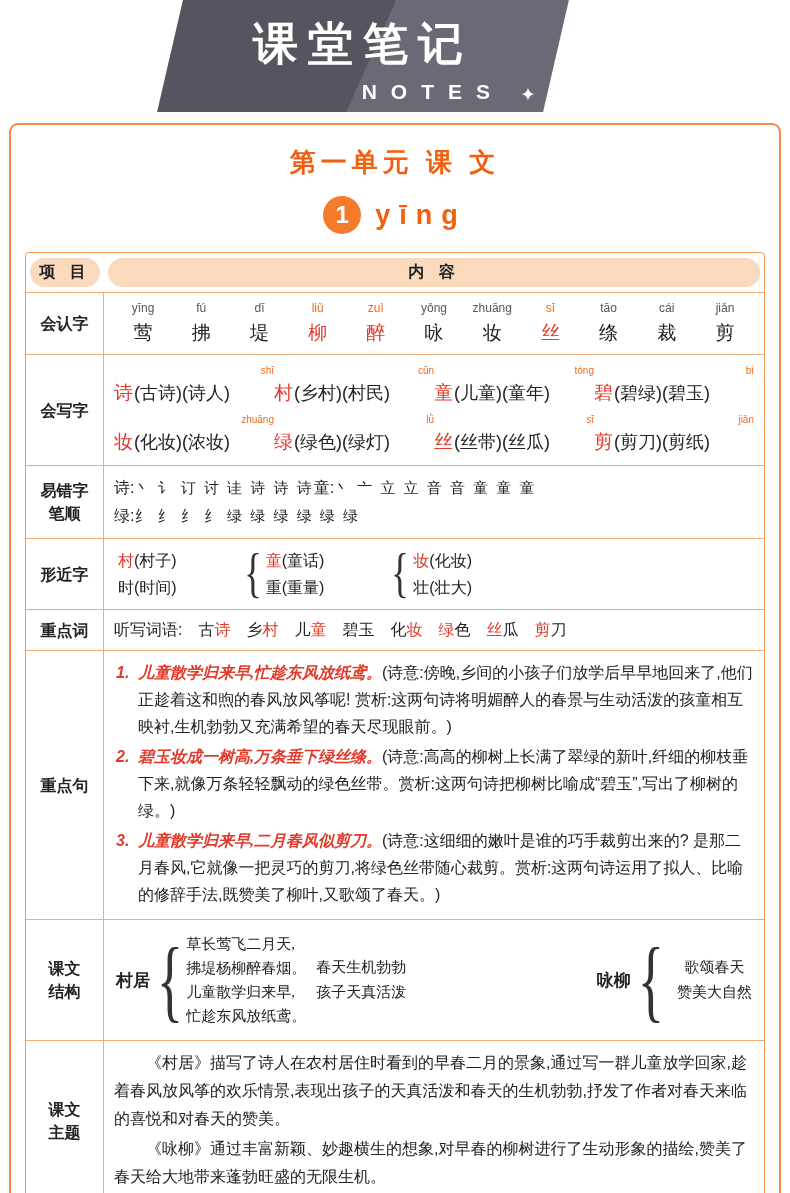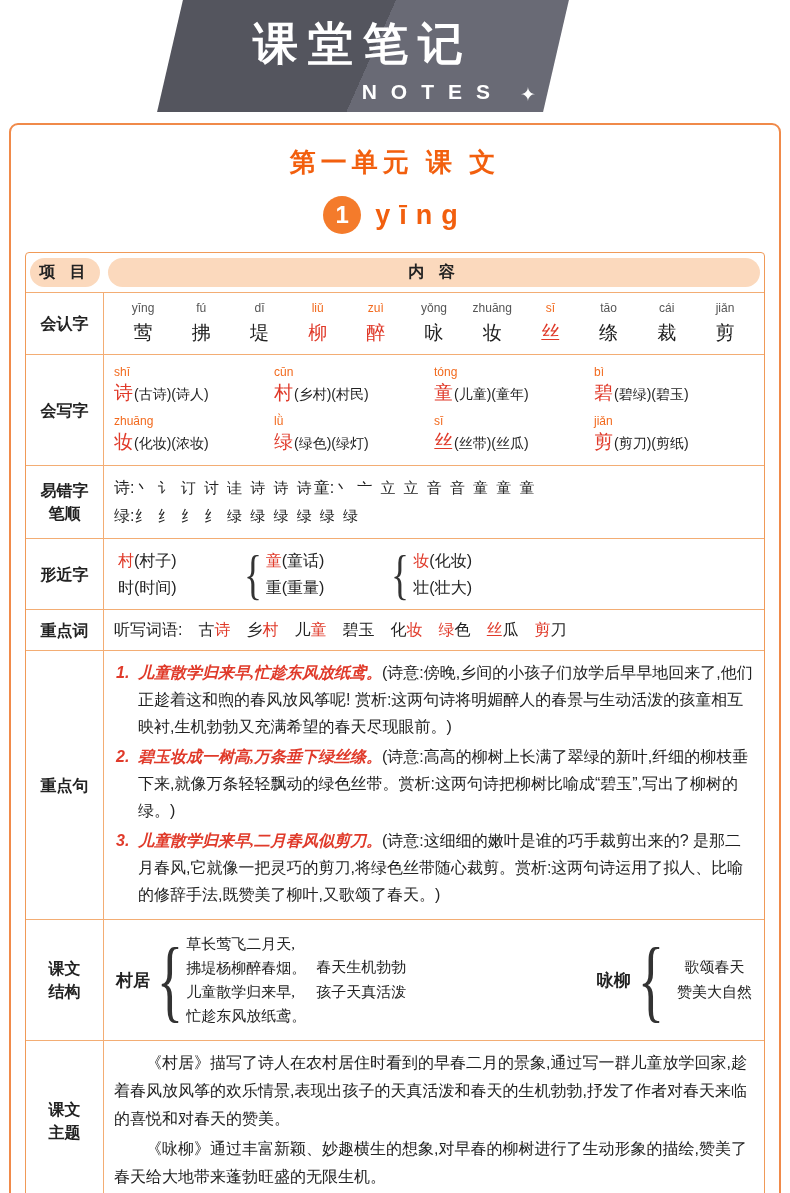--- a/index.html
+++ b/index.html
@@ -70,32 +70,32 @@
   .rz-item { flex: 1; text-align: center; }
   .rz-py { font-size: 12px; color: #555; height: 16px; }
   .rz-ch { font-size: 19px; margin-top: 3px; }
   .rz-item.hl .rz-py { color: #f26a1e; }
   .rz-item.hl .rz-ch { color: #e03a2a; }
 
   
   .xz-line { display: flex; margin: 2px 0 8px 0; }
   .xz-line:last-child { margin-bottom: 2px; }
   .xz-item { flex: 1; }
-  .xz-py { color: #f26a1e; font-size: 12px; height: 15px; }
+  .xz-py { color: #f26a1e; font-size: 10px; height: 15px; text-align: right; }
   .xz-head { color: #e03a2a; font-size: 19px; margin-right: 1px; font-family: "Liberation Serif", serif; }
-  .xz-words { font-size: 14px; }
+  .xz-words { font-size: 18px; }
 
   
   .bs-line { display: flex; font-size: 16px; line-height: 28px; }
   .bs-entry { white-space: nowrap; }
   .bs-st { font-size: 15px; letter-spacing: 2px; }
 
   
   .xj-row { display: flex; gap: 64px; padding-left: 4px; }
-  .xj-group { display: flex; align-items: center; }
+  .xj-group { display: flex; align-items: flex-start; }
   .xj-brace {
     font-size: 50px; font-weight: 100; color: #333; line-height: 1;
     transform: scaleX(0.75) scaleY(1.1); margin-right: 1px;
     font-family: "Liberation Serif", serif;
   }
   .xj-col { display: flex; flex-direction: column; font-size: 16px; line-height: 27px; }
   .xj-top-ch { color: #e03a2a; font-family: "Liberation Serif", serif; }
 
   
   .zdc-row { display: flex; gap: 16px; font-size: 16px; line-height: 24px; flex-wrap: wrap; }

